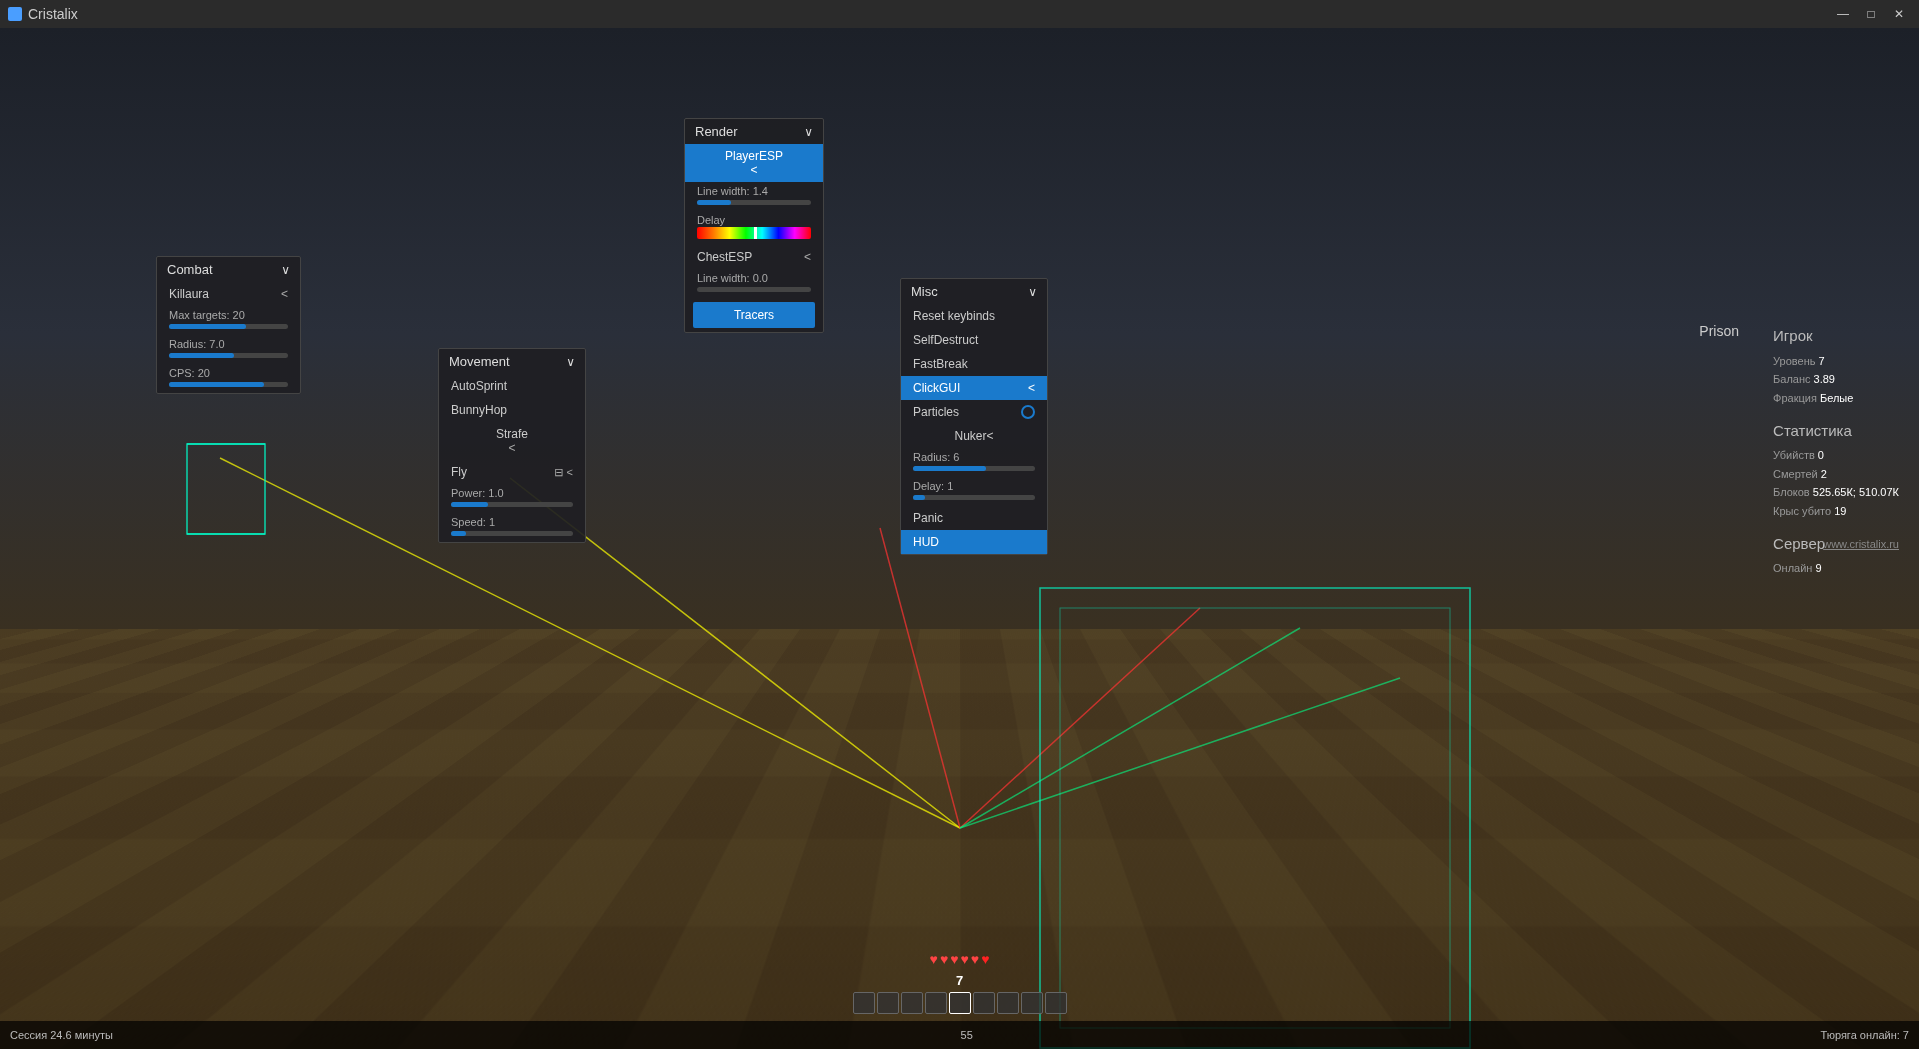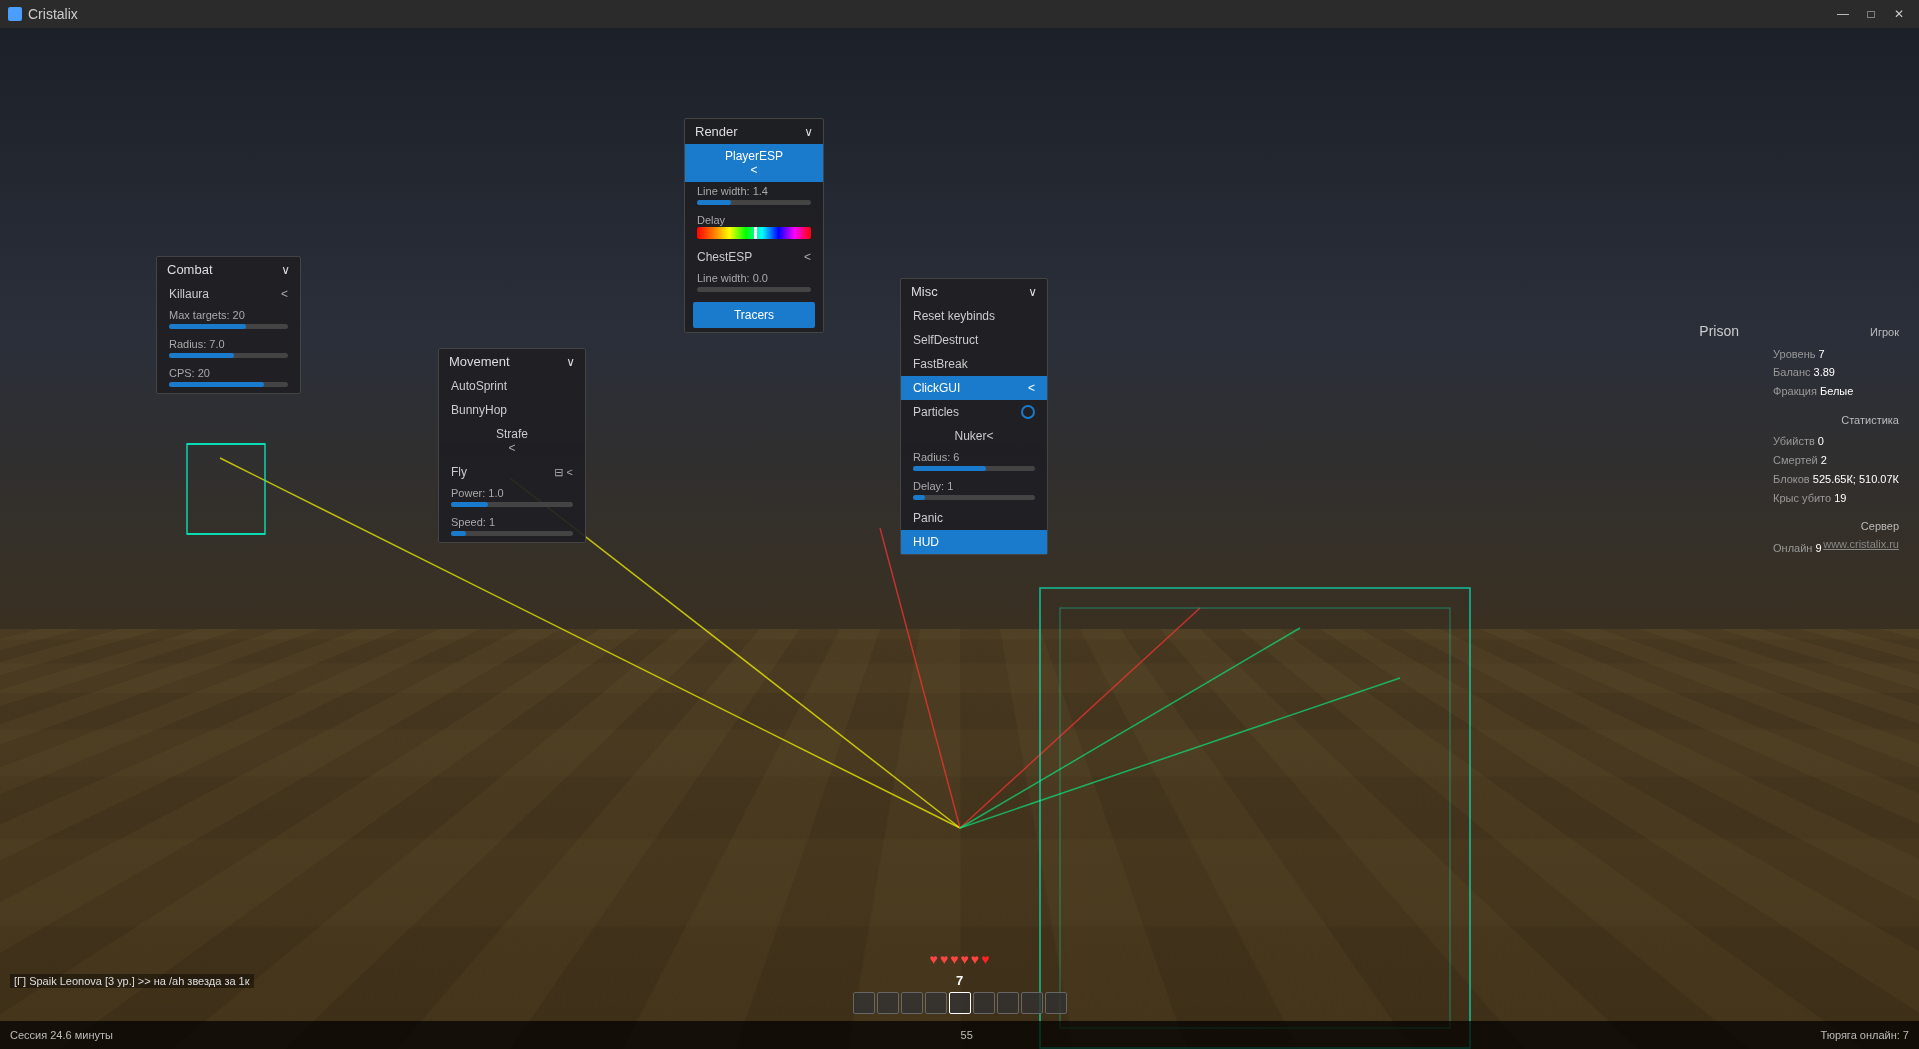--- a/index.html
+++ b/index.html
@@ -198,21 +198,21 @@
       position: absolute;
       right: 20px;
       top: 295px;
       color: #ccc;
       font-size: 11px;
       line-height: 1.7;
     }
     .status-label { color: #999; }
     .status-value { color: #fff; }
     .status-section { margin-bottom: 10px; }
-    .status-title { color: #bbb; font-size: 11px; margin-bottom: 3px; text-align: right; }
+    .status-title { color: #bbb; font-size: 15px; margin-bottom: 3px; }
 
     
     .chat-area {
       position: absolute;
       bottom: 60px;
       left: 0;
       right: 0;
       padding: 0 10px;
     }
     .chat-line {
@@ -495,25 +495,20 @@
       </div>
     </div>
     <div class="panel-item">
       <span>Panic</span>
     </div>
     <div class="panel-item active">
       <span>HUD</span>
     </div>
   </div>
 
-  <div class="chat-area">
-    <div class="chat-line">
-      <span>[Г] Spaik Leonova [3 ур.] &gt;&gt; на /ah звезда за 1к</span>
-    </div>
-  </div>
 
   <div class="hud-area">
     <div style="display:flex;gap:2px;margin-bottom:2px;">
       <span style="color:#ff4444;font-size:14px;">♥</span>
       <span style="color:#ff4444;font-size:14px;">♥</span>
       <span style="color:#ff4444;font-size:14px;">♥</span>
       <span style="color:#ff4444;font-size:14px;">♥</span>
       <span style="color:#ff4444;font-size:14px;">♥</span>
       <span style="color:#ff2222;font-size:14px;">♥</span>
     </div>

